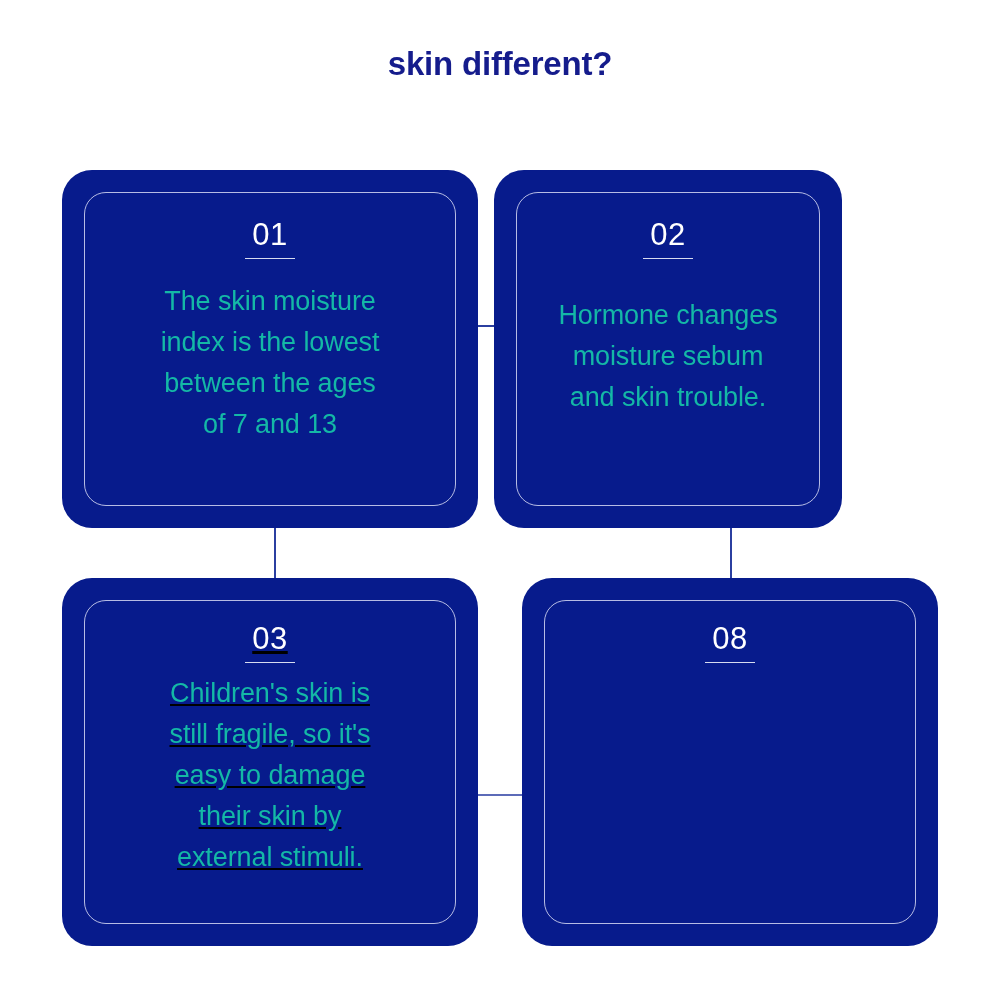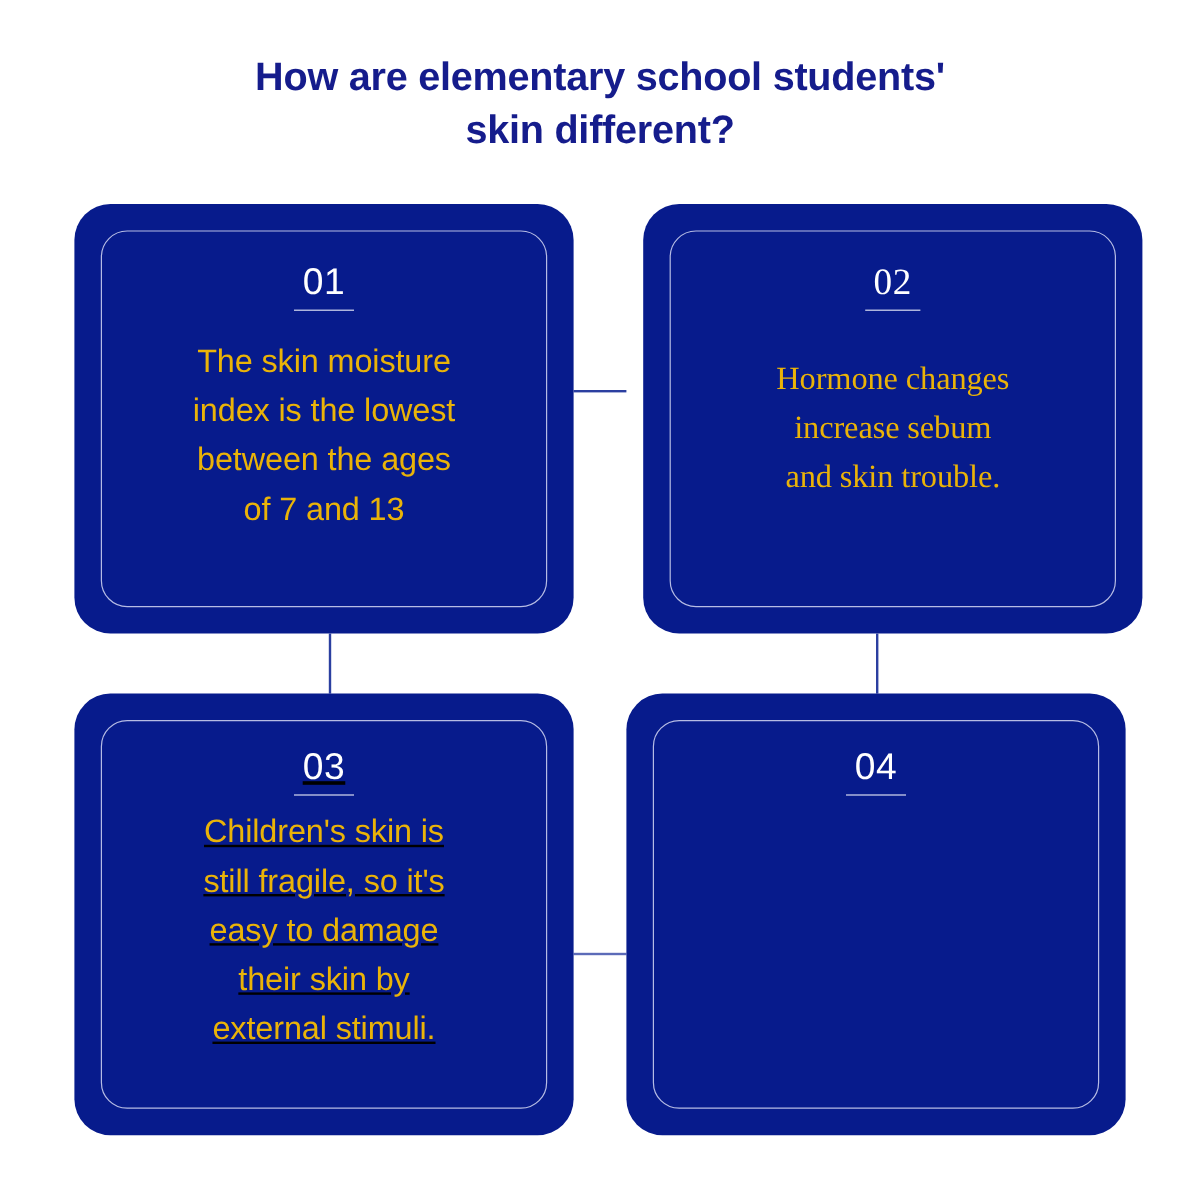--- a/index.html
+++ b/index.html
@@ -78,48 +78,47 @@
     color: #FFFFFF;
     font-weight: normal;
     letter-spacing: 0.5px;
     padding: 0 7px 5px 7px;
     border-bottom: 1.5px solid #D7DBF0;
     margin-bottom: 22px;
   }
   .card-text {
     font-size: 27px;
     line-height: 41px;
-    color: #eab308;
+    color: #14b8a6;
     text-align: center;
     font-weight: normal;
     white-space: pre-line;
     letter-spacing: -0.1px;
   }
 
   
   #card-1 { left: 62px;  top: 170px; width: 416px; height: 358px; }
-  #card-2 { left: 536px; top: 170px; width: 416px; height: 358px; font-family: Liberation Serif, serif; }
+  #card-2 { left: 494px; top: 170px; width: 348px; height: 358px; }
   #card-3 { left: 62px;  top: 578px; width: 416px; height: 368px; }
   #card-4 { left: 522px; top: 578px; width: 416px; height: 368px; }
 
   
   #card-2 .card-inner { padding-top: 24px; }
   #card-2 .card-number { margin-bottom: 36px; }
   #card-3 .card-inner { padding-top: 20px; text-decoration: underline; }
   #card-3 .card-number { margin-bottom: 10px; }
   #card-4 .card-inner { padding-top: 20px; }
   #card-4 .card-number { margin-bottom: 12px; }
 </style>
 </head>
 <body>
 
 <div id="infographic">
 
   <div class="title">
-    <span class="title-line">How are elementary school students'</span>
     <span class="title-line">skin different?</span>
   </div>
 
   <div class="connector h dark" style="left:478px; top:325px; width:44px;"></div>
   <div class="connector v dark" style="left:274px; top:528px; height:50px;"></div>
   <div class="connector v dark" style="left:730px; top:528px; height:50px;"></div>
   <div class="connector h" style="left:478px; top:794px; width:44px;"></div>
 
   <div class="card" id="card-1">
     <div class="card-inner">
@@ -128,35 +127,35 @@
 index is the lowest
 between the ages
 of 7 and 13</div>
     </div>
   </div>
 
   <div class="card" id="card-2">
     <div class="card-inner">
       <div class="card-number">02</div>
       <div class="card-text">Hormone changes
-increase sebum
+moisture sebum
 and skin trouble.</div>
     </div>
   </div>
 
   <div class="card" id="card-3">
     <div class="card-inner">
       <div class="card-number">03</div>
       <div class="card-text">Children's skin is
 still fragile, so it's
 easy to damage
 their skin by
 external stimuli.</div>
     </div>
   </div>
 
   <div class="card" id="card-4">
     <div class="card-inner">
-      <div class="card-number">04</div>
+      <div class="card-number">08</div>
     </div>
   </div>
 
 </div>
 
 </body></html>

